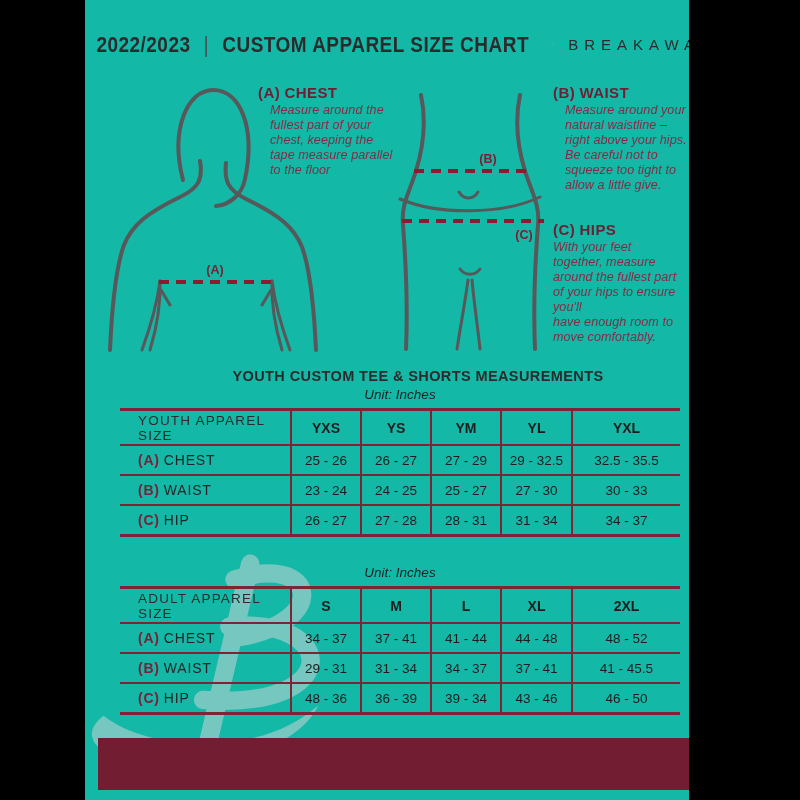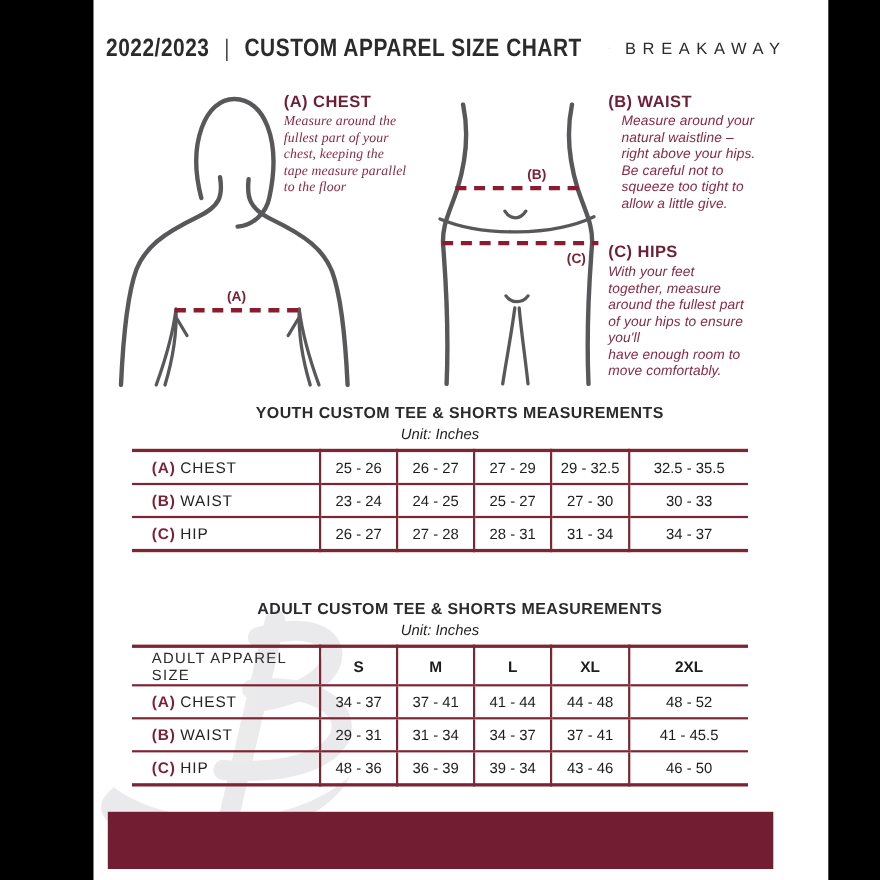--- a/index.html
+++ b/index.html
@@ -1,22 +1,22 @@
 <!DOCTYPE html>
 <html><head>
 <meta charset="utf-8">
 <style>
   html,body{margin:0;padding:0;}
   body{
     width:800px;height:800px;background:#000;position:relative;overflow:hidden;
     font-family:"Liberation Sans", sans-serif;
   }
   .page{
-    position:absolute;left:85px;top:0;width:668px;height:800px;
-    background:#ffffff;overflow:hidden;
+    position:absolute;left:85px;top:0;width:604px;height:800px;
+    background:#14b8a6;overflow:hidden;
   }
   
   .hdr{
     position:absolute;left:0;top:22px;width:630px;height:44px;
     display:flex;align-items:center;justify-content:center;gap:13px;
   }
   .hdr-title-group{
     display:flex;align-items:center;gap:12px;
     transform:scale(.95,1.14);transform-origin:center;
     font-weight:bold;font-size:20px;color:#2b2b2d;letter-spacing:.5px;
@@ -142,21 +142,21 @@
     <path class="thin" d="M 72,176 C 77,183 87,183 92,176"></path>
     <path class="thin" d="M 80,187 C 77,210 72,236 69,256"></path>
     <path class="thin" d="M 84,187 C 86,210 90,236 92,256"></path>
     <line class="dash" x1="26" y1="78" x2="144" y2="78"></line>
     <line class="dash" x1="14" y1="128" x2="156" y2="128"></line>
     <text x="100" y="70">(B)</text>
     <text x="136" y="146">(C)</text>
   </svg>
 
   <div class="guide-heading" style="left:173px;top:84px;">(A) CHEST</div>
-  <div class="guide-body" style="left:173px;top:103px;width:124px;font-family:Liberation Serif, serif;">Measure around the
+  <div class="guide-body" style="left:185px;top:103px;width:124px;">Measure around the
 fullest part of your
 chest, keeping the
 tape measure parallel
 to the floor</div>
 
   <div class="guide-heading" style="left:468px;top:84px;">(B) WAIST</div>
   <div class="guide-body" style="left:480px;top:103px;width:136px;">Measure around your
 natural waistline –
 right above your hips.
 Be careful not to
@@ -178,20 +178,28 @@
   <table class="size-table" style="top:408px;">
     <colgroup>
         <col style="width:171px">
         <col style="width:70px">
         <col style="width:70px">
         <col style="width:70px">
         <col style="width:71px">
         <col style="width:108px">
       </colgroup>
     <tbody>
+        <tr>
+      <th class="lbl">YOUTH APPAREL SIZE</th>
+      <th>YXS</th>
+      <th>YS</th>
+      <th>YM</th>
+      <th>YL</th>
+      <th>YXL</th>
+    </tr>
     <tr>
       <td class="lbl"><span class="pfx">(A)</span><span>CHEST</span></td>
       <td>25 - 26</td>
       <td>26 - 27</td>
       <td>27 - 29</td>
       <td>29 - 32.5</td>
       <td>32.5 - 35.5</td>
     </tr>
     <tr>
       <td class="lbl"><span class="pfx">(B)</span><span>WAIST</span></td>
@@ -205,21 +213,20 @@
       <td class="lbl"><span class="pfx">(C)</span><span>HIP</span></td>
       <td>26 - 27</td>
       <td>27 - 28</td>
       <td>28 - 31</td>
       <td>31 - 34</td>
       <td>34 - 37</td>
     </tr>
   </tbody>
     </table>
 
-  <div class="tbl-title" style="top:546px;">ADULT CUSTOM TEE &amp; SHORTS MEASUREMENTS</div>
   <div class="tbl-unit" style="top:565px;">Unit: Inches</div>
 
   <table class="size-table" style="top:586px;">
     <colgroup>
         <col style="width:171px">
         <col style="width:70px">
         <col style="width:70px">
         <col style="width:70px">
         <col style="width:71px">
         <col style="width:108px">

